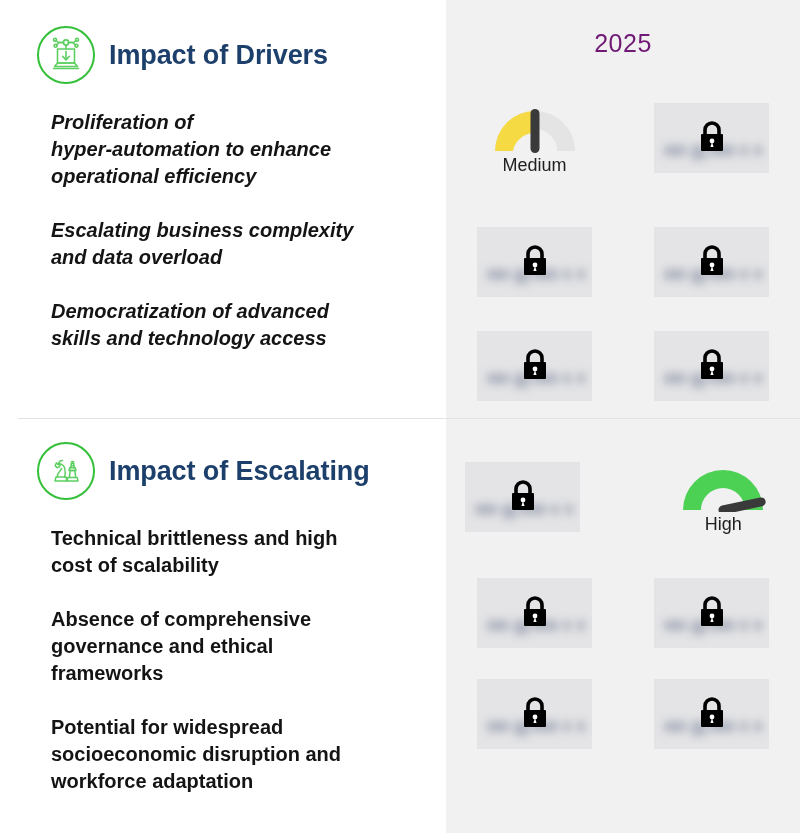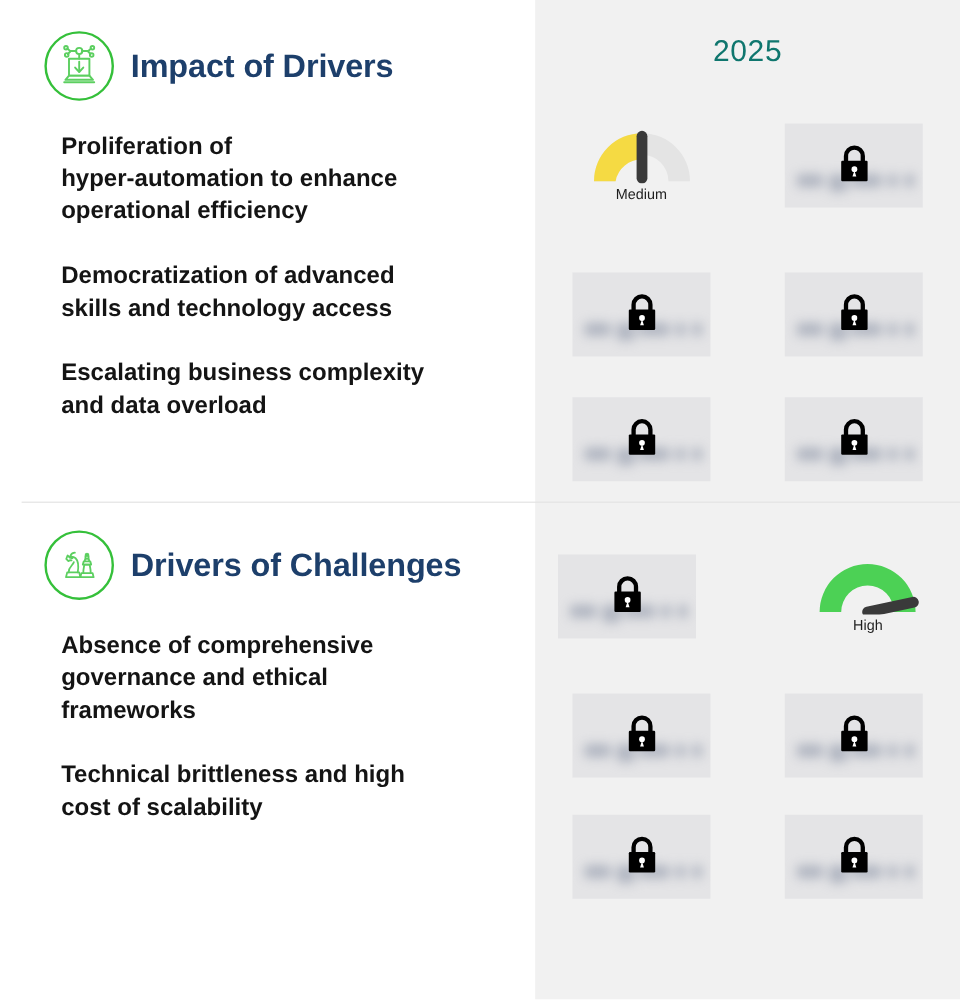--- a/index.html
+++ b/index.html
@@ -35,21 +35,21 @@
     width: 354px;
     height: 86px;
     display: flex;
   }
   .col-head {
     flex: 1;
     display: flex;
     align-items: center;
     justify-content: center;
     font-size: 25px;
-    color: #0f766e;
+    color: #701a75;
     letter-spacing: .5px;
   }
 
   
   .divider {
     position: absolute;
     left: 18px;
     top: 418px;
     width: 782px;
     height: 1px;
@@ -102,21 +102,21 @@
     color: #1d3f6b;
     white-space: nowrap;
     letter-spacing: -.1px;
   }
 
   
   .item-list {
     padding-left: 51px;
     padding-right: 16px;
   }
-  #section-drivers .item-list { padding-top: 25px; }
+  #section-drivers .item-list { padding-top: 25px; font-style: italic; }
   #section-challenges .item-list { padding-top: 25px; }
 
   .item-text {
     font-size: 20px;
     line-height: 27px;
     color: #141414;
     font-weight: bold;
     white-space: pre-line;
   }
   #section-drivers .item-text + .item-text { margin-top: 27px; }
@@ -183,21 +183,21 @@
 
   
   .gauge-wrap {
     display: flex;
     flex-direction: column;
     align-items: center;
   }
   .gauge-svg { display: block; }
   .gauge-label {
     margin-top: 2px;
-    font-size: 12px;
+    font-size: 18px;
     color: #1e1e1e;
   }
 </style>
 </head>
 <body>
 
 <div id="root">
 
   <div class="right-panel-bg"></div>
 
@@ -230,24 +230,24 @@
             <path d="M7.5 33.5 H32.5"></path>
           </svg>
         </span>
         <span class="sec-title">Impact of Drivers</span>
       </div>
 
       <div class="item-list">
         <div class="item-text">Proliferation of
 hyper-automation to enhance
 operational efficiency</div>
+        <div class="item-text">Escalating business complexity
+and data overload</div>
         <div class="item-text">Democratization of advanced
 skills and technology access</div>
-        <div class="item-text">Escalating business complexity
-and data overload</div>
       </div>
     </div>
 
     <div class="data-grid">
 
       <div class="data-row" style="top:103px;">
         <div class="data-cell">
           <div class="gauge-wrap">
             <svg class="gauge-svg" width="92" height="50" viewBox="0 0 92 50">
               <path d="M6 48 A40 40 0 0 1 86 48 L68 48 A22 22 0 0 0 24 48 Z" fill="#e4e4e4"></path>
@@ -376,29 +376,32 @@
             <circle cx="14" cy="13.6" r=".7" fill="#5ccf60"></circle>
             <path d="M21 30 H32 L31.2 26.6 H21.8 Z"></path>
             <path d="M23.4 26.6 C23.4 22.5 24.2 21.5 24.2 19.5 H28.8 C28.8 21.5 29.6 22.5 29.6 26.6"></path>
             <path d="M23 19.5 H30 L29.2 16.8 H23.8 Z"></path>
             <path d="M24.6 16.8 C24.6 15.2 25.3 14.4 26.5 14.4 C27.7 14.4 28.4 15.2 28.4 16.8"></path>
             <path d="M25.2 14.2 V12.2 H27.8 V14.2"></path>
             <path d="M26.5 12.2 V10.4"></path>
             <path d="M25.4 10.8 H27.6"></path>
           </svg>
         </span>
-        <span class="sec-title">Drivers of Challenges</span>
+        <span class="sec-title">Impact of Escalating</span>
       </div>
 
       <div class="item-list">
+        <div class="item-text">Technical brittleness and high
+cost of scalability</div>
         <div class="item-text">Absence of comprehensive
 governance and ethical
 frameworks</div>
-        <div class="item-text">Technical brittleness and high
-cost of scalability</div>
+        <div class="item-text">Potential for widespread
+socioeconomic disruption and
+workforce adaptation</div>
       </div>
     </div>
 
     <div class="data-grid">
 
       <div class="data-row" style="top:43px;gap:47px;">
         <div class="data-cell">
           <div class="locked">
             <span class="blur-lines">
               <i class="bl1"></i>

